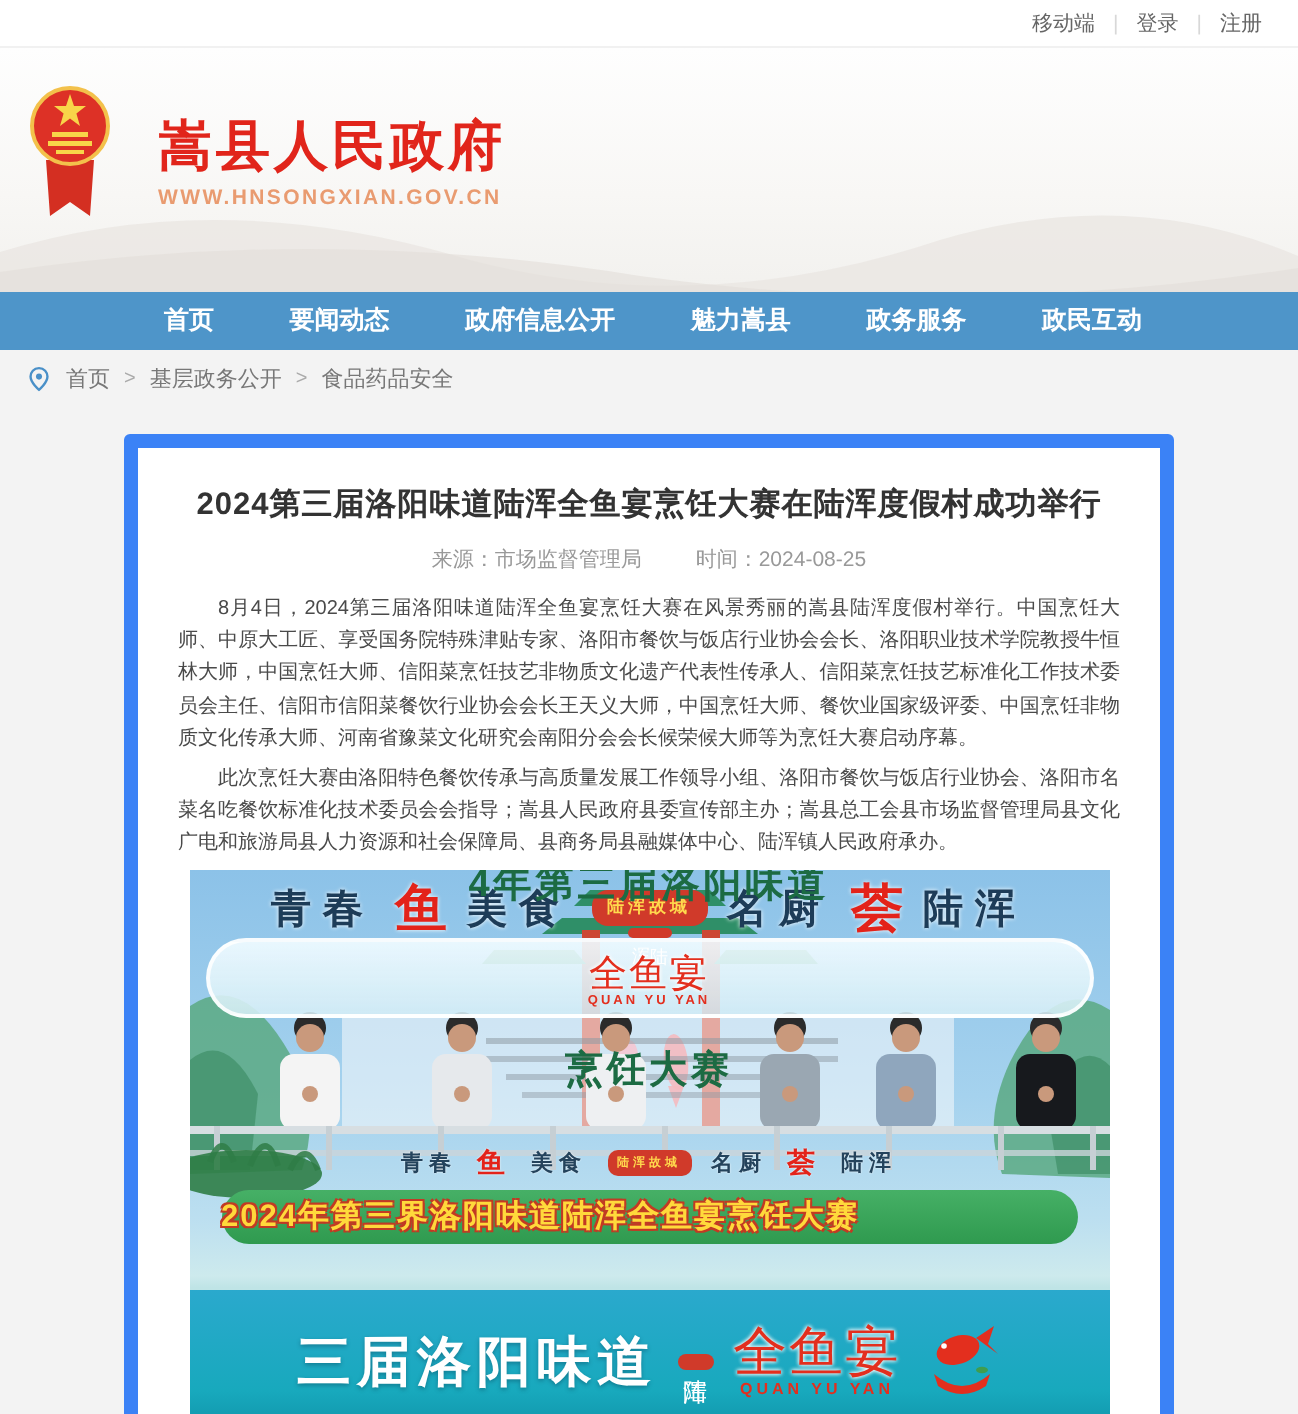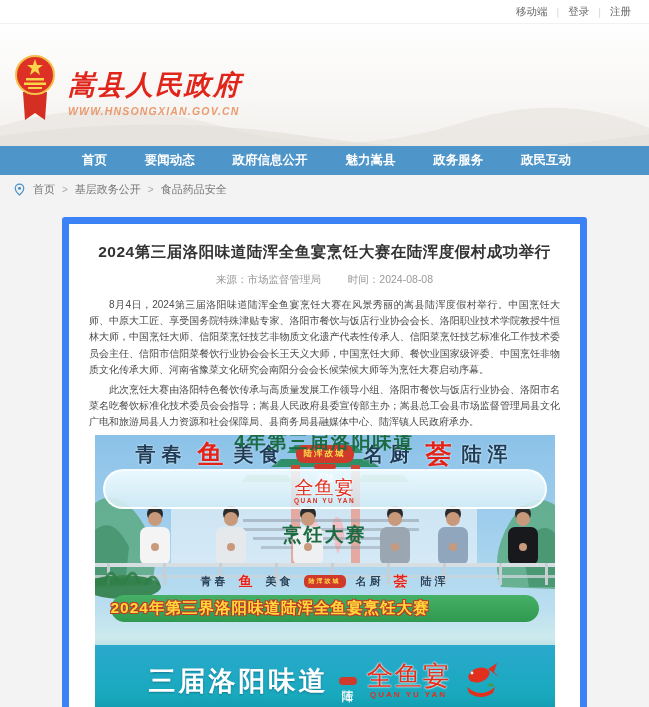--- a/index.html
+++ b/index.html
@@ -10,21 +10,21 @@
   .topbar { height:24px; background:#fff; border-bottom:1px solid #f1f1f1;
     display:flex; justify-content:flex-end; align-items:center; gap:9px;
     padding-right:18px; font-size:10.5px; color:#666; }
   .topbar a { color:#666; text-decoration:none; cursor:pointer; }
   .topbar .sep { color:#d8d8d8; }
 
   
   .header { position:relative; height:122px; overflow:hidden;
     background:linear-gradient(180deg,#fefefe 0%,#f8f7f5 60%,#f2f1ee 100%); }
   .hdr-mountains { position:absolute; left:0; bottom:0; }
-  .brand { position:absolute; left:14px; top:26px; display:flex; align-items:flex-start; gap:12px; cursor:pointer;font-style:italic; }
+  .brand { position:absolute; left:14px; top:14px; display:flex; align-items:flex-start; gap:23px; cursor:pointer; }
   .brand-text { padding-top:22px; }
   .site-name { font-size:27px; font-weight:bold; color:#e1251b; letter-spacing:2px; line-height:1; }
   .site-url { margin-top:6px; font-size:10.5px; font-weight:bold; color:#e99b70; letter-spacing:1.2px; }
   .hdr-right { position:absolute; right:12px; top:20px; width:268px; }
   .mode-buttons { display:flex; justify-content:flex-end; }
   .btn-access { background:#fff; border:1px solid #f3cda4; color:#444; font-size:11.5px;
     padding:5px 13px; cursor:pointer; border-radius:2px 0 0 2px; }
   .btn-elder { background:#f08519; border:1px solid #f08519; color:#fff; font-size:11.5px;
     padding:5px 13px; cursor:pointer; border-radius:0 2px 2px 0; }
   .searchbar { margin-top:13px; display:flex; }
@@ -144,21 +144,21 @@
   <span class="crumb-sep">&gt;</span>
   <span class="crumb">基层政务公开</span>
   <span class="crumb-sep">&gt;</span>
   <span class="crumb">食品药品安全</span>
 </div>
 
 <div class="card">
   <div class="article-title">2024第三届洛阳味道陆浑全鱼宴烹饪大赛在陆浑度假村成功举行</div>
   <div class="article-meta">
     <span>来源：市场监督管理局</span>
-    <span>时间：2024-08-08</span>
+    <span>时间：2024-08-25</span>
   </div>
   <div class="article-body">
     <p>8月4日，2024第三届洛阳味道陆浑全鱼宴烹饪大赛在风景秀丽的嵩县陆浑度假村举行。中国烹饪大师、中原大工匠、享受国务院特殊津贴专家、洛阳市餐饮与饭店行业协会会长、洛阳职业技术学院教授牛恒林大师，中国烹饪大师、信阳菜烹饪技艺非物质文化遗产代表性传承人、信阳菜烹饪技艺标准化工作技术委员会主任、信阳市信阳菜餐饮行业协会会长王天义大师，中国烹饪大师、餐饮业国家级评委、中国烹饪非物质文化传承大师、河南省豫菜文化研究会南阳分会会长候荣候大师等为烹饪大赛启动序幕。</p>
     <p>此次烹饪大赛由洛阳特色餐饮传承与高质量发展工作领导小组、洛阳市餐饮与饭店行业协会、洛阳市名菜名吃餐饮标准化技术委员会会指导；嵩县人民政府县委宣传部主办；嵩县总工会县市场监督管理局县文化广电和旅游局县人力资源和社会保障局、县商务局县融媒体中心、陆浑镇人民政府承办。</p>
   </div>
 
   <div class="photo">
     <svg class="ph-scene" width="460" height="282" viewBox="0 0 460 282">
 
       <path d="M0,68 Q26,50 50,92 Q66,120 56,150 L0,152 Z" fill="#5aa983" opacity="0.85"></path>

